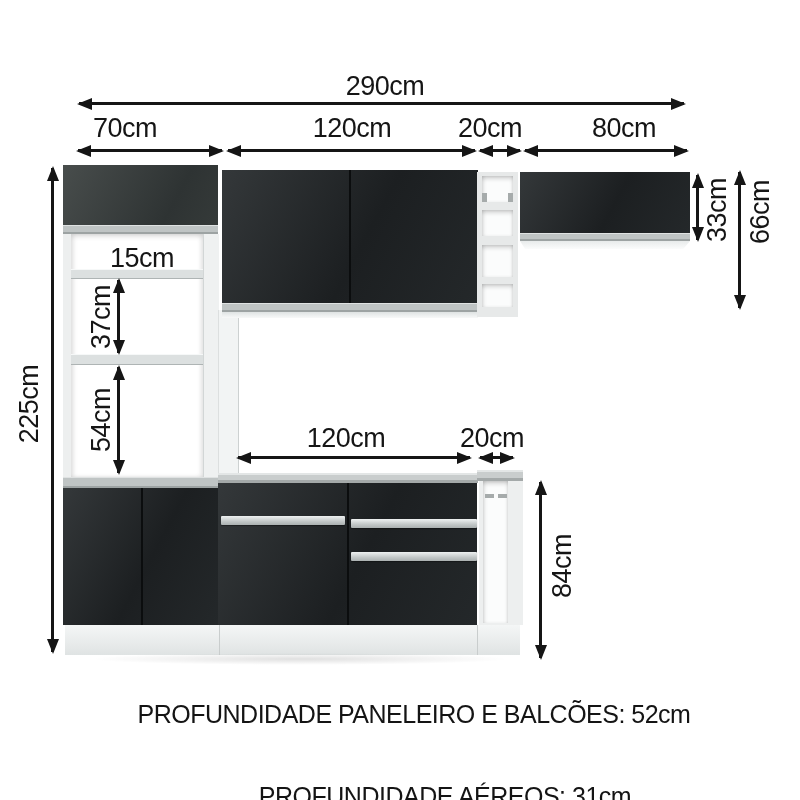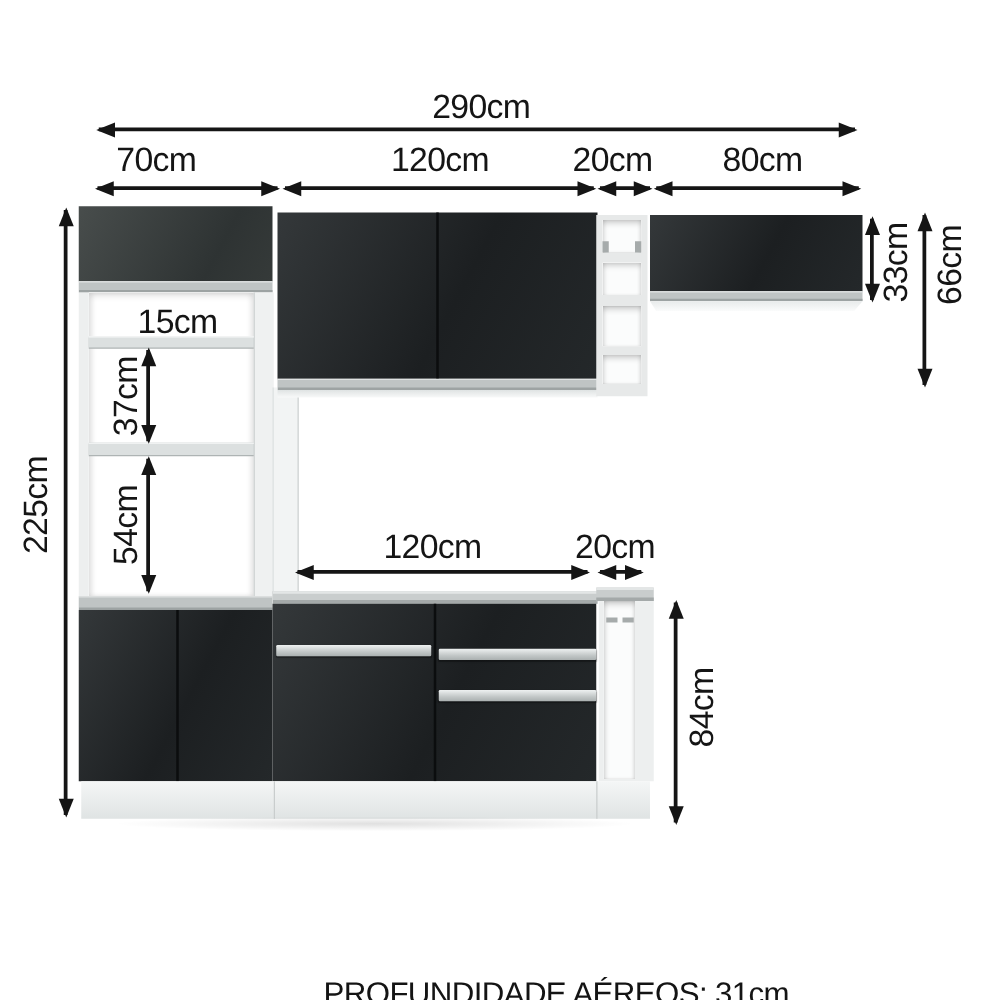--- a/index.html
+++ b/index.html
@@ -107,21 +107,21 @@
 
     <div class="dim-label" style="left:125px; top:128px;">70cm</div>
     <div class="dh" style="left:78px; top:149px; width:144px;"></div>
 
     <div class="dim-label" style="left:352px; top:128px;">120cm</div>
     <div class="dh" style="left:228px; top:149px; width:247px;"></div>
 
     <div class="dim-label" style="left:490px; top:128px;">20cm</div>
     <div class="dh" style="left:480px; top:149px; width:40px;"></div>
 
-    <div class="dim-label" style="left:610px; top:128px;">80cm</div>
+    <div class="dim-label" style="left:624px; top:128px;">80cm</div>
     <div class="dh" style="left:525px; top:149px; width:162px;"></div>
 
     <div class="dim-label rot" style="left:29px; top:404px;">225cm</div>
     <div class="dv" style="left:51px; top:168px; height:484px;"></div>
 
     <div class="dim-label" style="left:142px; top:258px;">15cm</div>
 
     <div class="dim-label rot" style="left:101px; top:317px;">37cm</div>
     <div class="dv" style="left:117px; top:280px; height:73px;"></div>
 
@@ -137,15 +137,16 @@
     <div class="dim-label rot" style="left:562px; top:566px;">84cm</div>
     <div class="dv" style="left:539px; top:482px; height:176px;"></div>
 
     <div class="dim-label rot" style="left:717px; top:210px;">33cm</div>
     <div class="dv" style="left:696px; top:175px; height:65px;"></div>
 
     <div class="dim-label rot" style="left:760px; top:212px;">66cm</div>
     <div class="dv" style="left:738px; top:172px; height:136px;"></div>
   </div>
 
+  <div class="footer-line" style="left:414px; top:714px;">PROFUNDIDADE PANELEIRO E BALCÕES: 52cm</div>
   <div class="footer-line" style="left:445px; top:796px;text-decoration:underline;">PROFUNDIDADE AÉREOS: 31cm</div>
 
 </div>
 
 </body></html>

